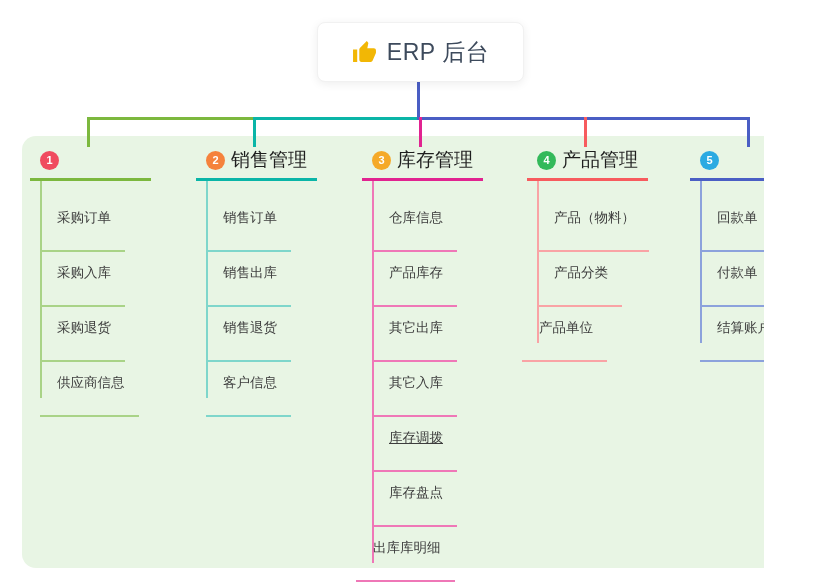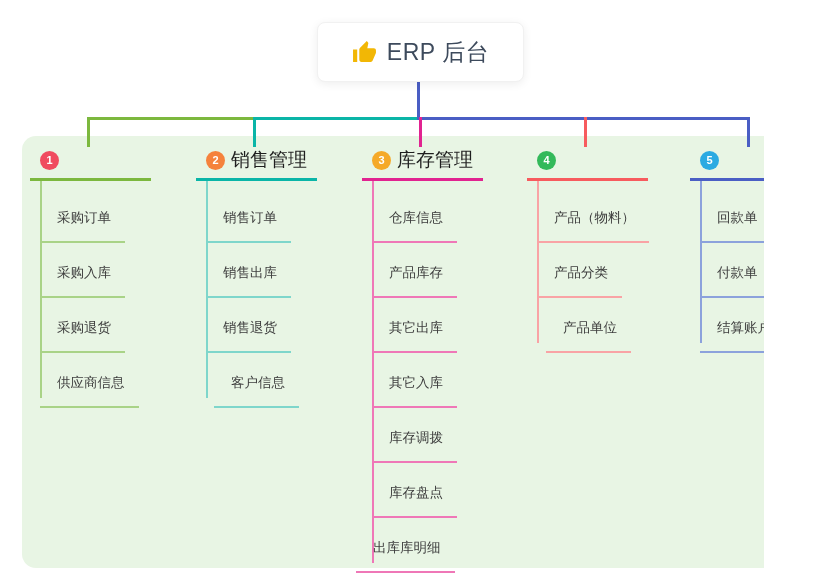--- a/index.html
+++ b/index.html
@@ -77,21 +77,21 @@
 
   .head-underline { height: 3px; }
   .col-vline { width: 2px; }
   .conn-h { height: 3px; }
   .conn-v { width: 3px; }
 
   .leaf {
     position: absolute;
     font-size: 13.5px;
     color: #3d3d3d;
-    padding: 6px 14px 14px 17px;
+    padding: 6px 14px 23px 17px;
     border-bottom-style: solid;
     border-bottom-width: 2px;
     white-space: nowrap;
     z-index: 3;
   }
 </style>
 </head>
 <body>
 
 <div class="canvas">
@@ -129,42 +129,43 @@
       <div class="leaf" style="left: 40px; top: 368px; border-bottom-color: rgb(169, 211, 135);">供应商信息</div>
       <div class="branch-header" style="left: 196px; top: 148px;">
         <div class="badge" style="background: rgb(245, 130, 60);">2</div>
         <div class="branch-title">销售管理</div>
       </div>
       <div class="line head-underline" style="left: 196px; top: 178px; width: 121px; background: rgb(10, 181, 167);"></div>
       <div class="line col-vline" style="left: 206px; top: 181px; height: 217px; background: rgb(126, 214, 203);"></div>
       <div class="leaf" style="left: 206px; top: 203px; border-bottom-color: rgb(126, 214, 203); text-align: right;">销售订单</div>
       <div class="leaf" style="left: 206px; top: 258px; border-bottom-color: rgb(126, 214, 203);">销售出库</div>
       <div class="leaf" style="left: 206px; top: 313px; border-bottom-color: rgb(126, 214, 203);">销售退货</div>
-      <div class="leaf" style="left: 214px; top: 368px; border-bottom-color: rgb(126, 214, 203); font-family: Liberation Serif, serif;">客户信息</div>
+      <div class="leaf" style="left: 206px; top: 368px; border-bottom-color: rgb(126, 214, 203); font-family: Liberation Serif, serif;">客户信息</div>
       <div class="branch-header" style="left: 362px; top: 148px;">
         <div class="badge" style="background: rgb(245, 169, 40);">3</div>
         <div class="branch-title">库存管理</div>
       </div>
       <div class="line head-underline" style="left: 362px; top: 178px; width: 121px; background: rgb(225, 35, 144);"></div>
       <div class="line col-vline" style="left: 372px; top: 181px; height: 382px; background: rgb(239, 119, 183);"></div>
       <div class="leaf" style="left: 372px; top: 203px; border-bottom-color: rgb(239, 119, 183);">仓库信息</div>
       <div class="leaf" style="left: 372px; top: 258px; border-bottom-color: rgb(239, 119, 183);">产品库存</div>
       <div class="leaf" style="left: 372px; top: 313px; border-bottom-color: rgb(239, 119, 183);">其它出库</div>
       <div class="leaf" style="left: 372px; top: 368px; border-bottom-color: rgb(239, 119, 183);">其它入库</div>
-      <div class="leaf" style="left: 372px; top: 423px; border-bottom-color: rgb(239, 119, 183);">库存调拨</div>
+      <div class="leaf" style="left: 372px; top: 423px; border-bottom-color: rgb(239, 119, 183); text-decoration: underline;">库存调拨</div>
       <div class="leaf" style="left: 372px; top: 478px; border-bottom-color: rgb(239, 119, 183);">库存盘点</div>
       <div class="leaf" style="left: 356px; top: 533px; border-bottom-color: rgb(239, 119, 183);">出库库明细</div>
       <div class="branch-header" style="left: 527px; top: 148px;">
         <div class="badge" style="background: rgb(51, 185, 90);">4</div>
+        <div class="branch-title">产品管理</div>
       </div>
       <div class="line head-underline" style="left: 527px; top: 178px; width: 121px; background: rgb(247, 91, 94);"></div>
       <div class="line col-vline" style="left: 537px; top: 181px; height: 162px; background: rgb(249, 163, 165);"></div>
       <div class="leaf" style="left: 537px; top: 203px; border-bottom-color: rgb(249, 163, 165);">产品（物料）</div>
       <div class="leaf" style="left: 537px; top: 258px; border-bottom-color: rgb(249, 163, 165);">产品分类</div>
-      <div class="leaf" style="left: 546px; top: 313px; border-bottom-color: rgb(249, 163, 165);">产品单位</div>
+      <div class="leaf" style="left: 522px; top: 313px; border-bottom-color: rgb(249, 163, 165);">产品单位</div>
       <div class="branch-header" style="left: 690px; top: 148px;">
         <div class="badge" style="background: rgb(43, 170, 226);">5</div>
       </div>
       <div class="line head-underline" style="left: 690px; top: 178px; width: 121px; background: rgb(74, 94, 196);"></div>
       <div class="line col-vline" style="left: 700px; top: 181px; height: 162px; background: rgb(140, 162, 220);"></div>
       <div class="leaf" style="left: 700px; top: 203px; border-bottom-color: rgb(140, 162, 220);">回款单</div>
       <div class="leaf" style="left: 700px; top: 258px; border-bottom-color: rgb(140, 162, 220);">付款单</div>
       <div class="leaf" style="left: 700px; top: 313px; border-bottom-color: rgb(140, 162, 220);">结算账户</div>
     </div>
 </div>

